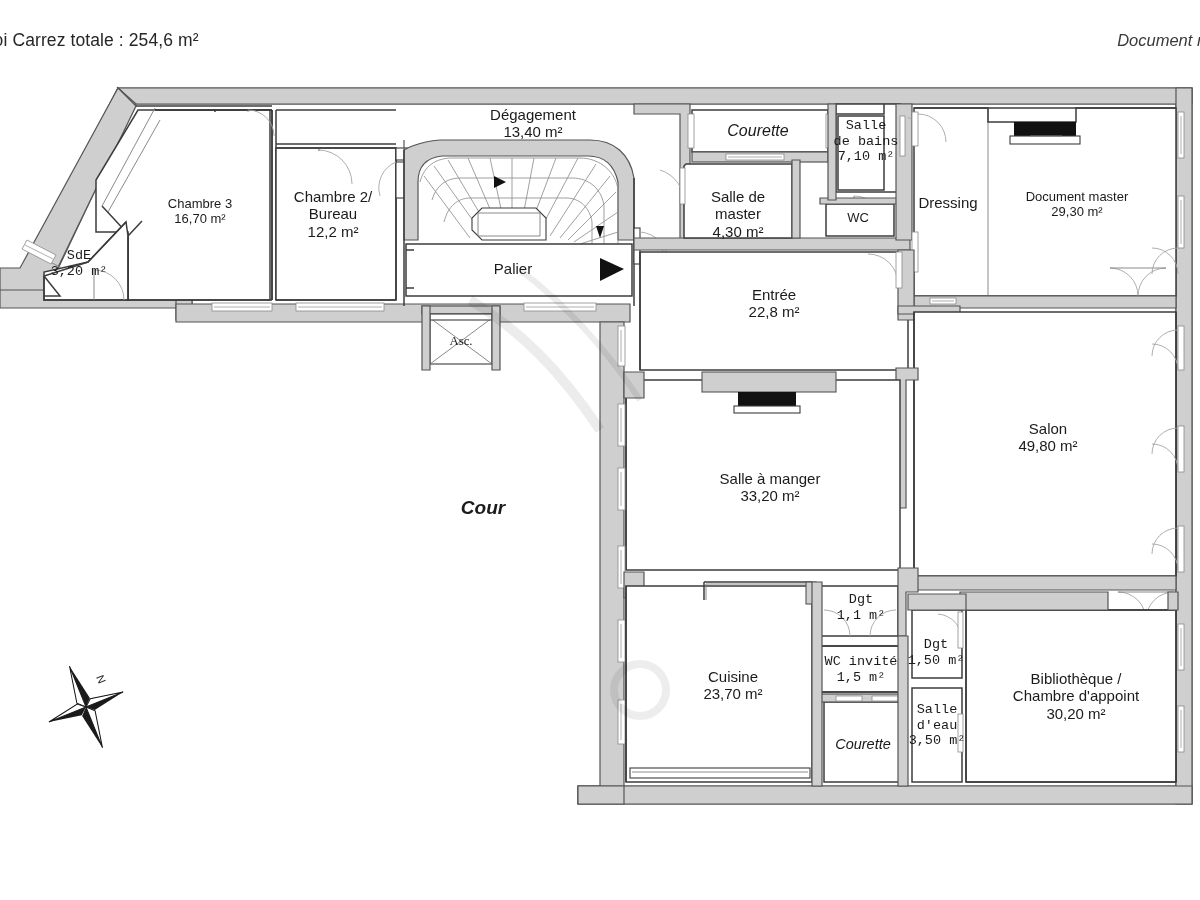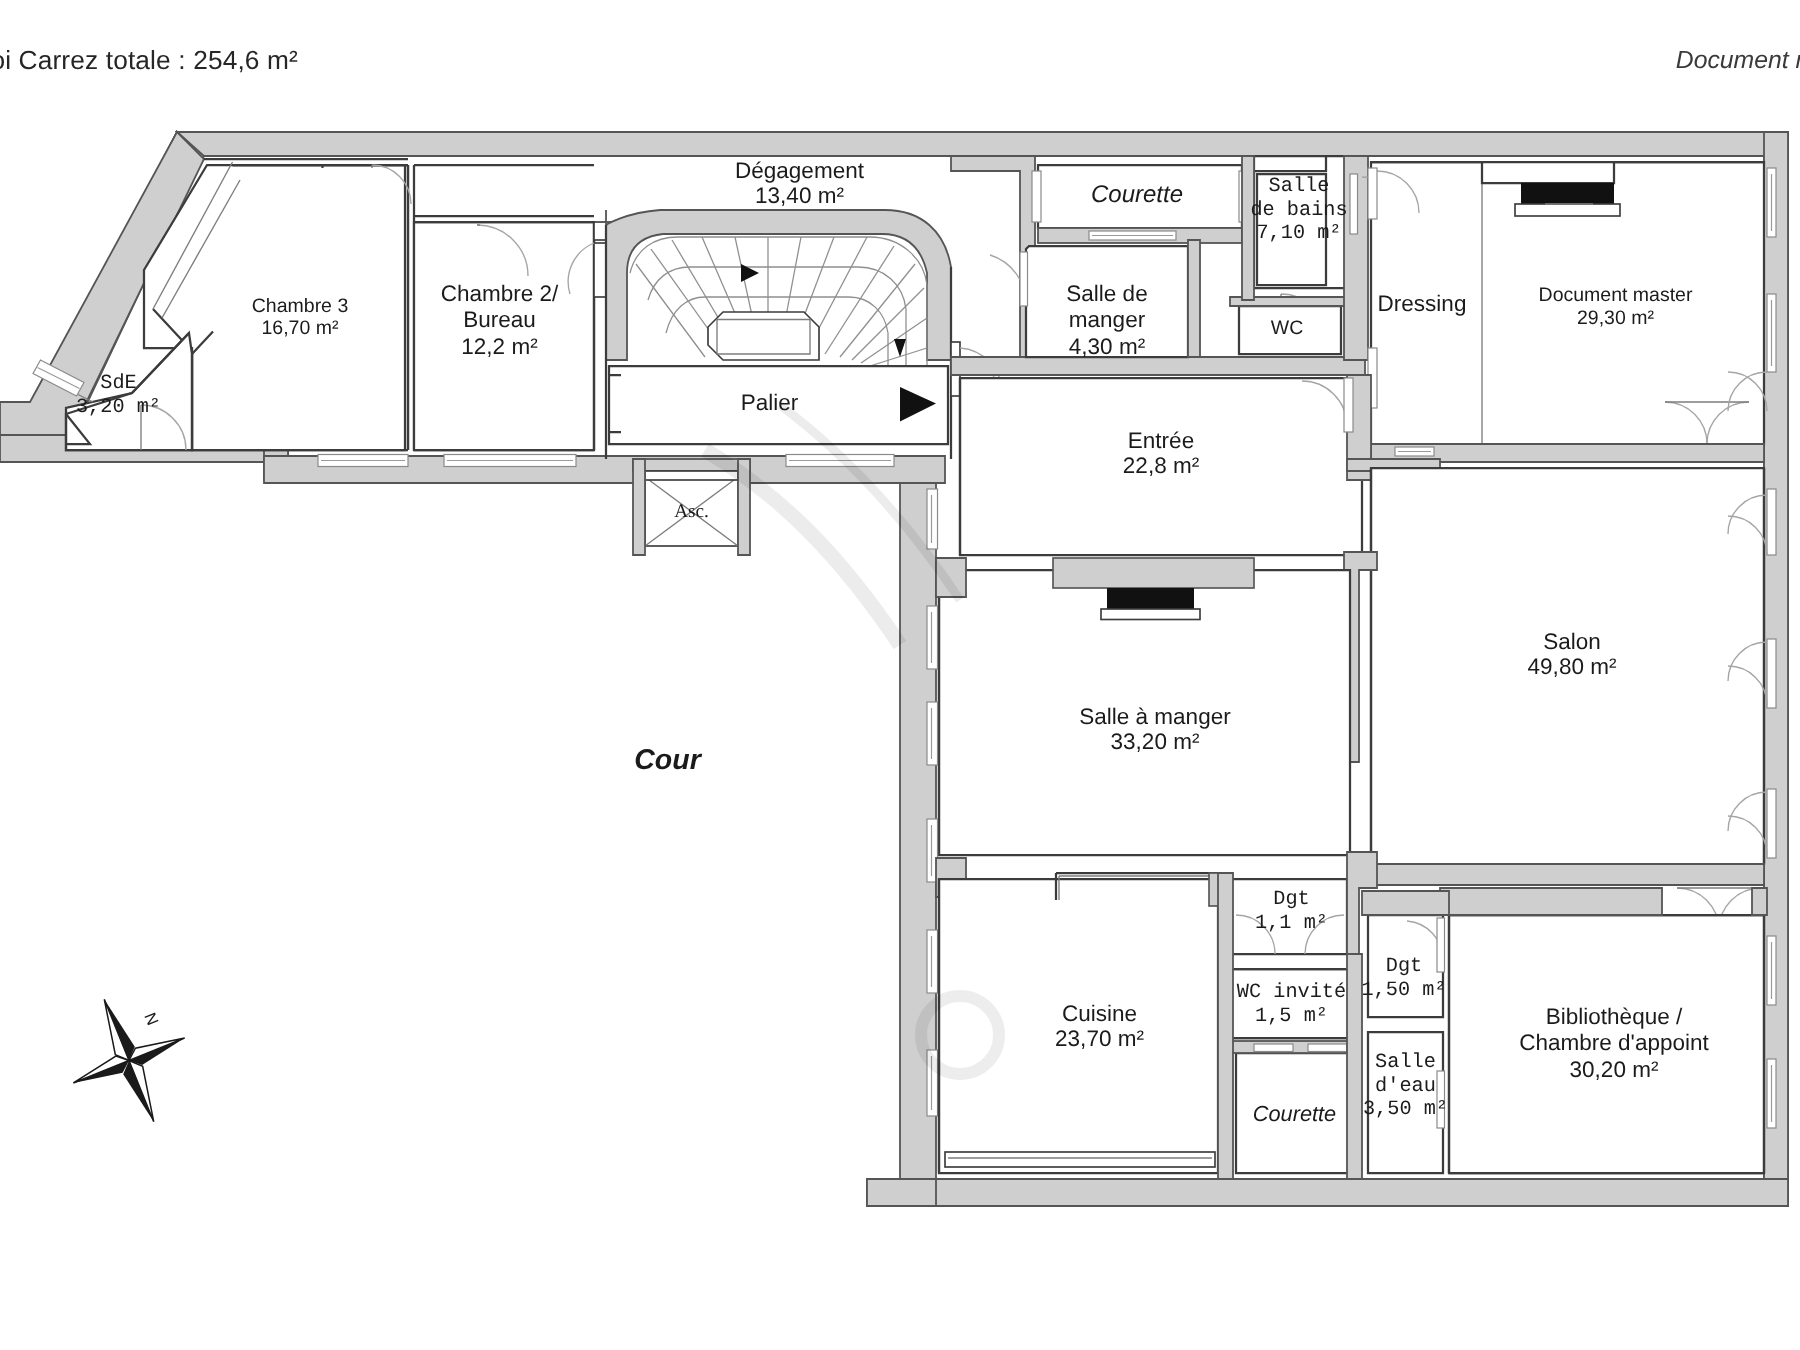--- a/index.html
+++ b/index.html
@@ -464,21 +464,21 @@
       <polygon points="0,44 7,7 0,0" fill="#ffffff" stroke="#1a1a1a" stroke-width="1"></polygon>
       <polygon points="-40,0 -7,6 0,0 -7,-6" fill="#1a1a1a"></polygon>
       <polygon points="-40,0 -7,-6 0,0" fill="#ffffff" stroke="#1a1a1a" stroke-width="1"></polygon>
       <polygon points="40,0 7,6 0,0 7,-6" fill="#1a1a1a"></polygon>
       <polygon points="40,0 7,-6 0,0" fill="#ffffff" stroke="#1a1a1a" stroke-width="1"></polygon>
     </g>
     <text id="compass-n" x="52" y="22" font-family="&quot;Liberation Sans&quot;, sans-serif" font-size="11" fill="#1a1a1a" transform="rotate(68 52 22)">N</text>
   </svg>
 </div>
 
-<div class="lbl cour" style="left:445px; top:508px;">Cour</div>
+<div class="lbl cour" style="left:483px; top:508px;">Cour</div>
 
 <div id="room-labels">
     <div class="lbl s14" style="left: 79px; top: 264px;">
       <span class="nm">SdE</span>
       <span class="ar">3,20 m²</span>
     </div>
     <div class="lbl s16" style="left: 200px; top: 211px;">
       <span class="nm">Chambre 3</span>
       <span class="ar">16,70 m²</span>
     </div>
@@ -495,21 +495,21 @@
       <span class="nm">Palier</span>
     </div>
     <div class="lbl s13" style="left: 461px; top: 341px; font-family: Liberation Serif, serif;">
       <span class="nm">Asc.</span>
     </div>
     <div class="lbl ital" style="left: 758px; top: 131px;">
       <span class="nm">Courette</span>
     </div>
     <div class="lbl s15" style="left: 738px; top: 195px; margin-top: 19px;">
       <span class="nm">Salle de</span>
-      <span class="nm">manger</span>
+      <span class="nm">master</span>
       <span class="ar">4,30 m²</span>
     </div>
     <div class="lbl s14" style="left: 866px; top: 141px;">
       <span class="nm">Salle</span>
       <span class="nm">de bains</span>
       <span class="ar">7,10 m²</span>
     </div>
     <div class="lbl s16" style="left: 858px; top: 218px; text-align: right;">
       <span class="nm">WC</span>
     </div>

